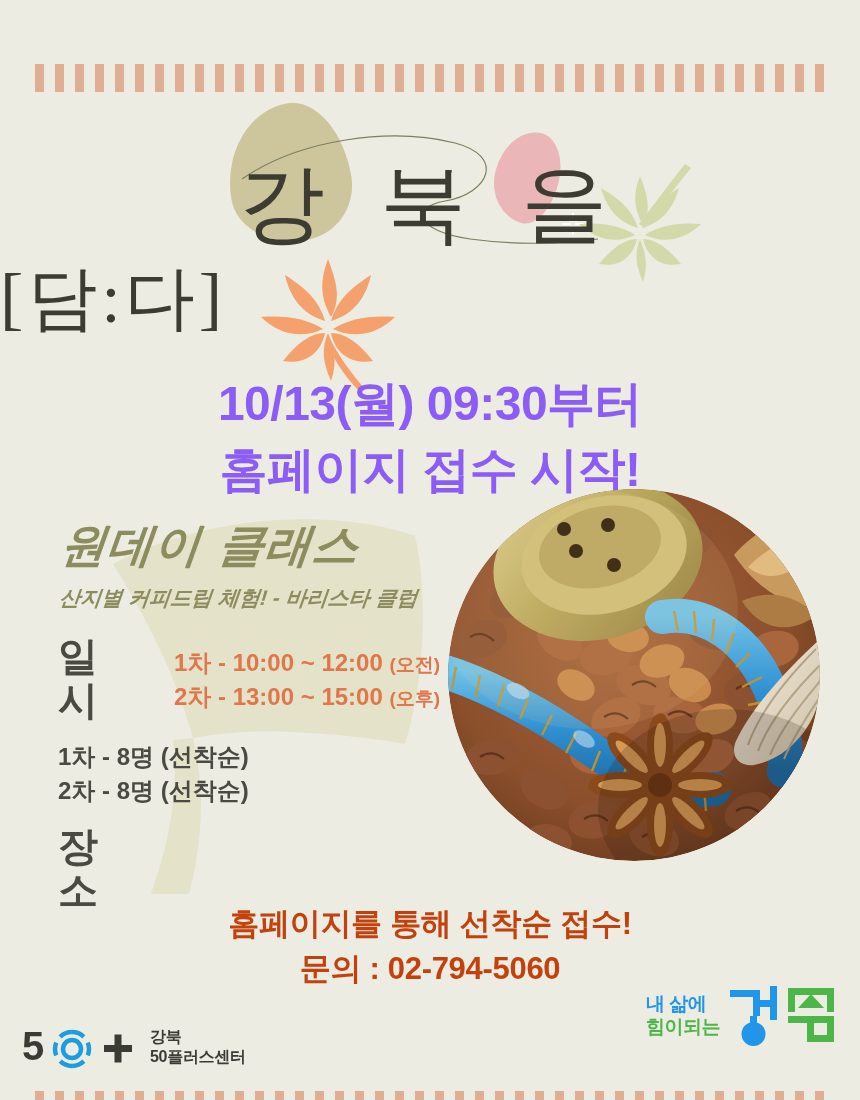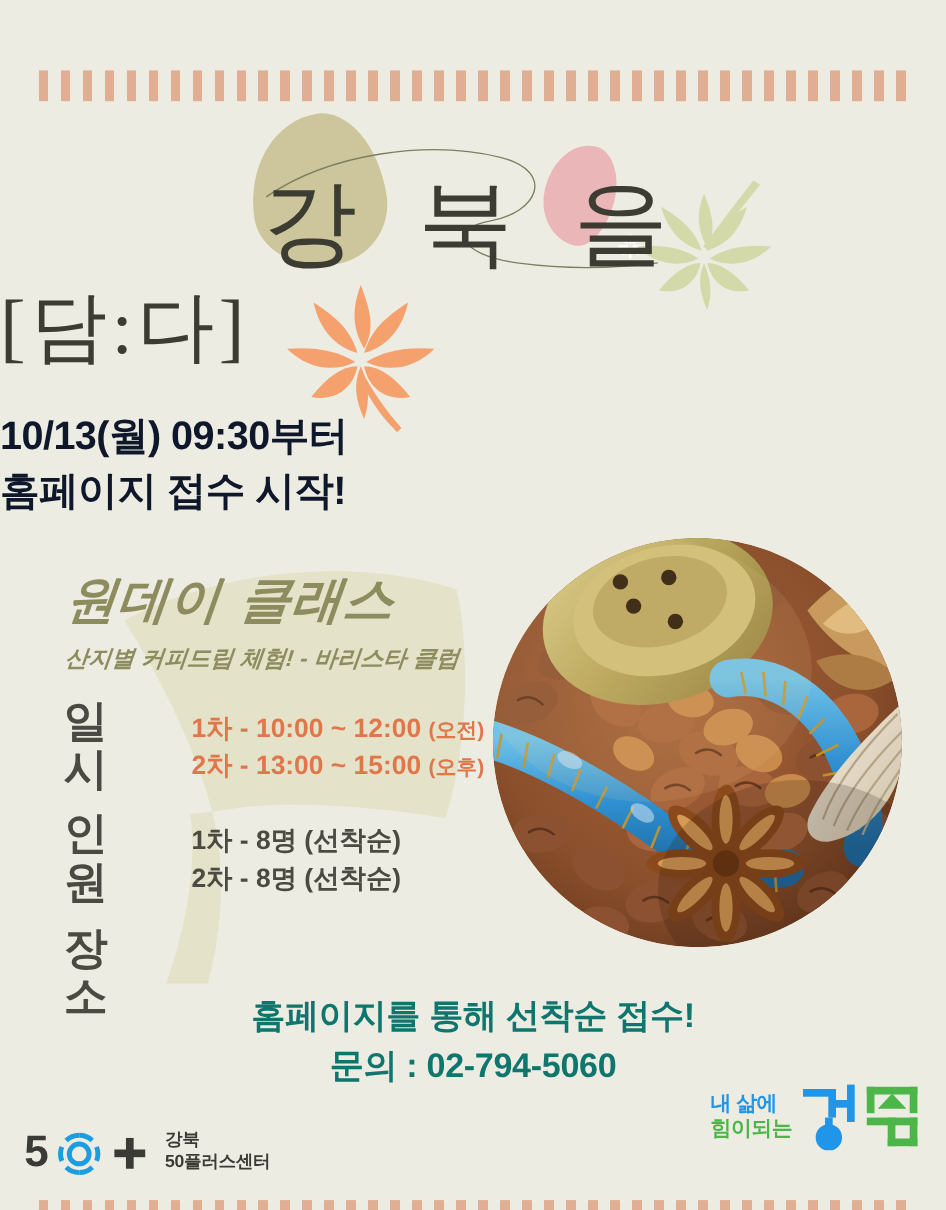--- a/index.html
+++ b/index.html
@@ -78,23 +78,23 @@
     color:#3c3c33;
     font-family:"Liberation Serif", "DejaVu Serif", serif;
     font-weight:400;
     z-index:3;
   }
 
   
   .announce {
     position:absolute;
     left:0; right:0; top:335px;
-    text-align:left;
-    color:#0f172a;
-    font-size:36px;
+    text-align:center;
+    color:#8b5cf6;
+    font-size:48px;
     font-weight:bold;
     line-height:1.38;
     letter-spacing:-0.5px;
     z-index:3;
   }
 
   
   .class-block { position:absolute; left:58px; top:486px; z-index:3; width:430px; }
 
   .class-title {
@@ -154,21 +154,21 @@
     overflow:hidden;
     z-index:4;
   }
   .photo-wrap svg { display:block; }
 
   
   .contact {
     position:absolute;
     left:0; right:0; top:866px;
     text-align:center;
-    color:#0f766e;
+    color:#c2410c;
     font-size:31px;
     font-weight:bold;
     line-height:1.45;
     letter-spacing:-0.3px;
     z-index:3;
   }
 
   
   .logo-left {
     position:absolute;
@@ -271,21 +271,20 @@
 
       <div class="info-row">
         <div class="info-label">일 시</div>
         <div class="info-value accent">
           <div class="line"><span>1차 - 10:00 ~ 12:00 </span><span class="note">(오전)</span></div>
           <div class="line"><span>2차 - 13:00 ~ 15:00 </span><span class="note">(오후)</span></div>
         </div>
       </div>
 
       <div class="info-row">
-        <div class="info-label">인 원</div>
         <div class="info-value">
           <div class="line">1차 - 8명 (선착순)</div>
           <div class="line">2차 - 8명 (선착순)</div>
         </div>
       </div>
 
       <div class="info-row row-place">
         <div class="info-label">장 소</div>
       </div>
 

